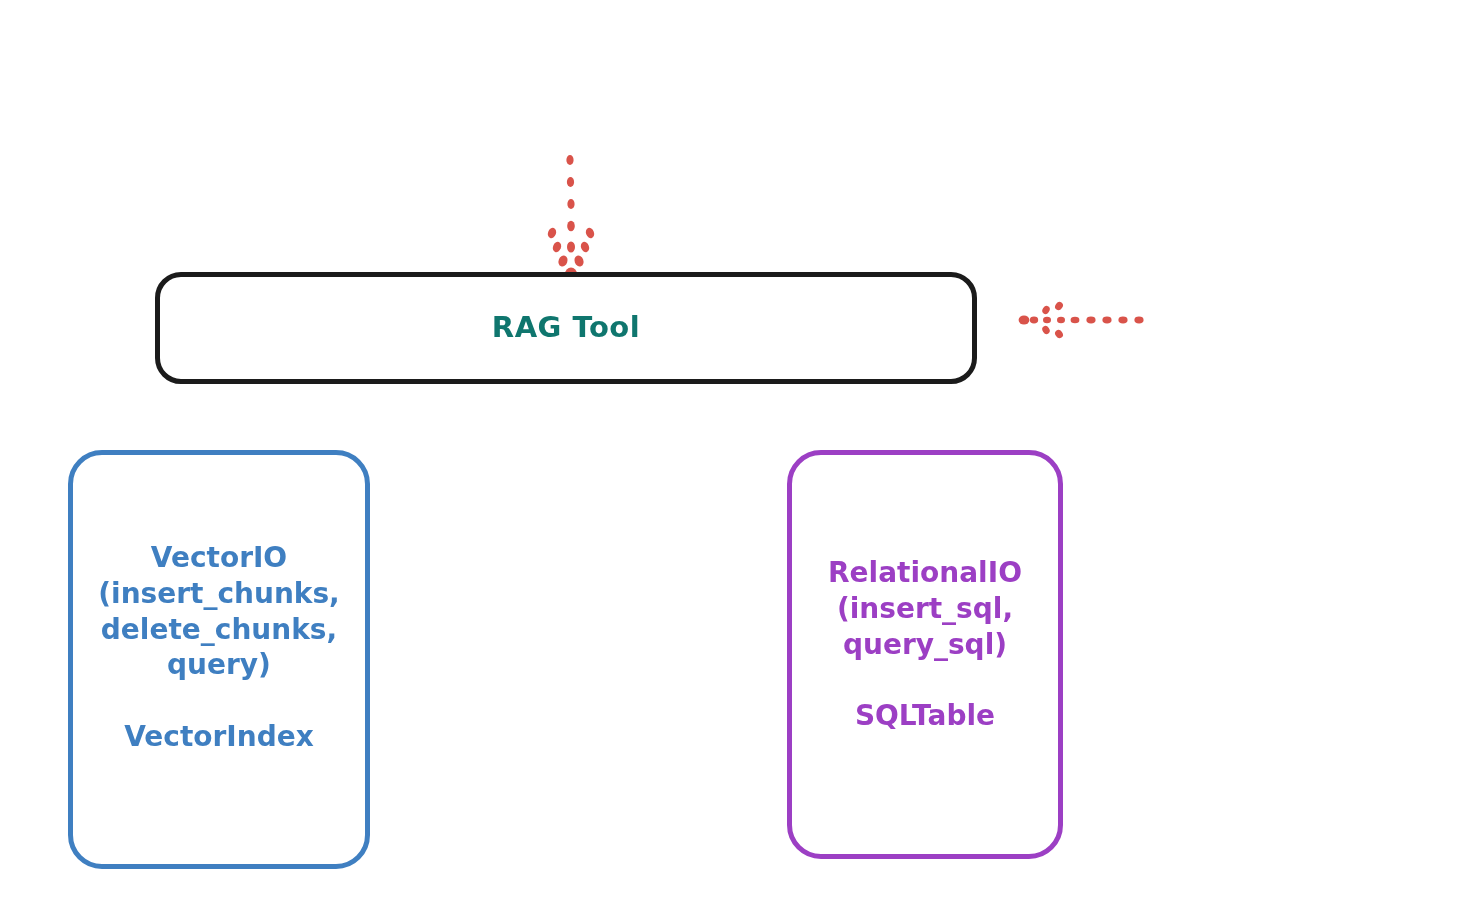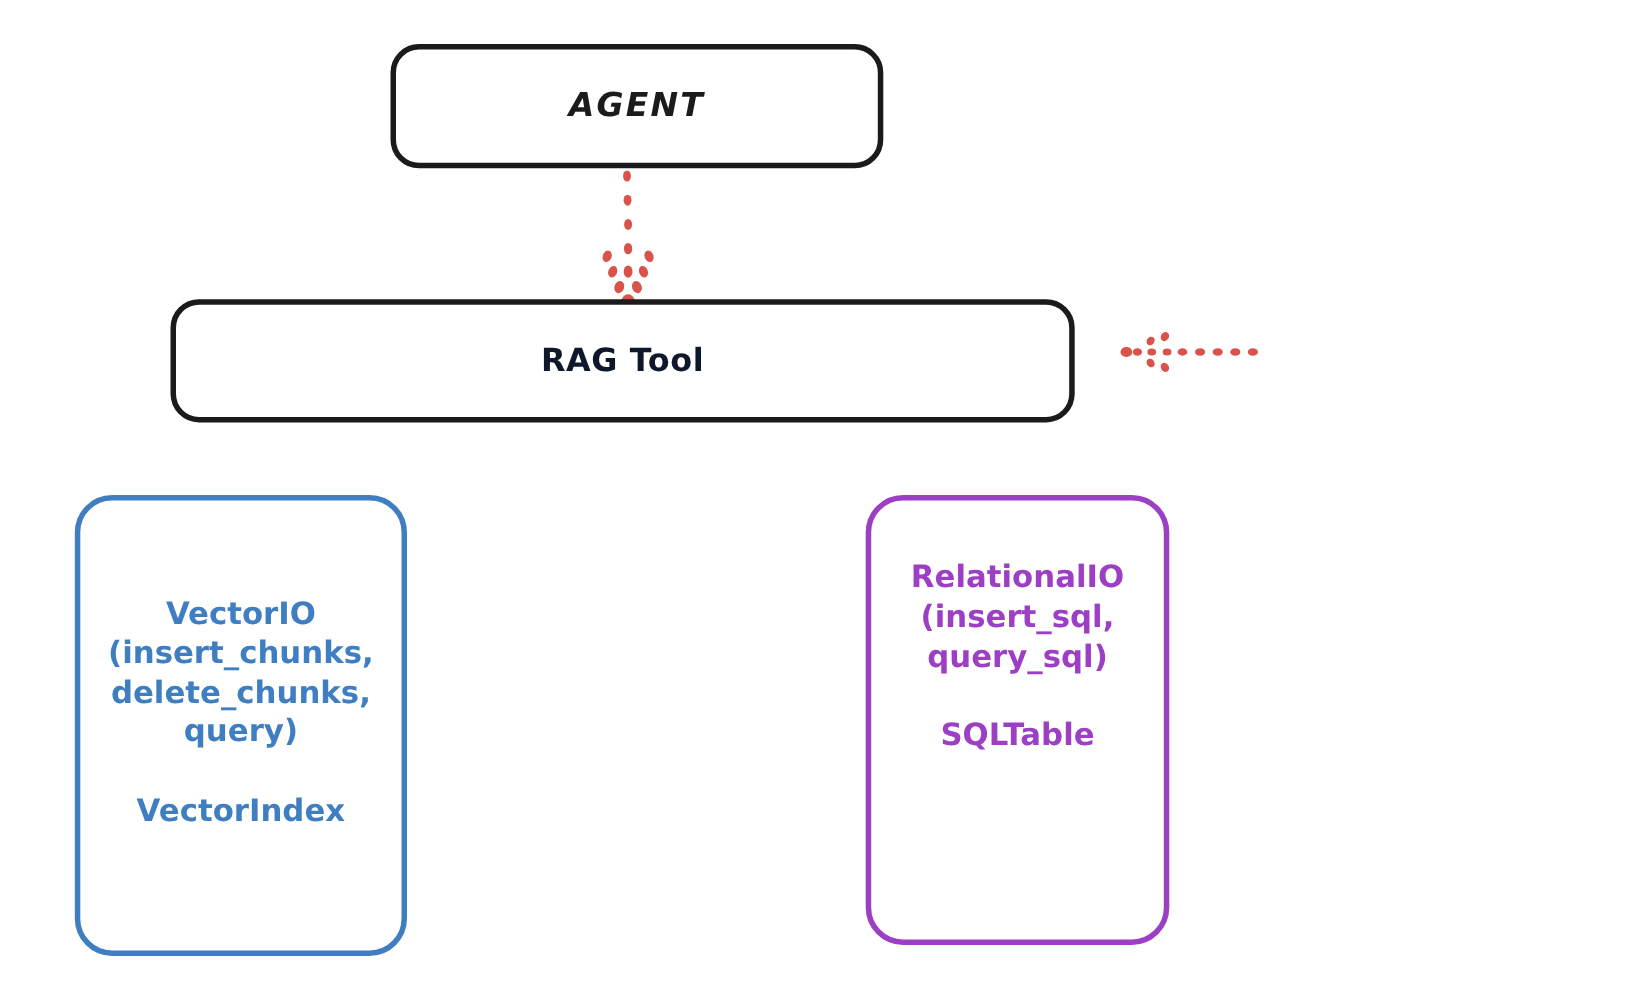--- a/index.html
+++ b/index.html
@@ -55,21 +55,21 @@
     left: 155px;
     top: 272px;
     width: 822px;
     height: 112px;
     border: 5px solid #1b1b1b;
     border-radius: 26px;
   }
   #ragtool-box .label {
     font-size: 29px;
     font-weight: 600;
-    color: #0f172a;
+    color: #0f766e;
     letter-spacing: 0.5px;
   }
 
   
   .provider {
     border-width: 5px;
     border-style: solid;
     border-radius: 34px;
     align-items: flex-start;
     justify-content: center;
@@ -98,21 +98,21 @@
   }
   #keyvalue-box .label { color: #42924b; padding-top: 100px; }
 
   #relational-box {
     left: 787px;
     top: 450px;
     width: 276px;
     height: 409px;
     border-color: #9c3fc4;
   }
-  #relational-box .label { color: #9c3fc4; padding-top: 52px; }
+  #relational-box .label { color: #9c3fc4; padding-top: 100px; }
 
   
   .connector { position: absolute; }
   #agent-to-rag { left: 515px; top: 150px; width: 110px; height: 130px; }
   #ingest-arrow  { left: 1015px; top: 290px; width: 130px; height: 60px; }
 
   
   #ingest-annotation {
     position: absolute;
     left: 1140px;
@@ -126,23 +126,20 @@
     white-space: pre-line;
     text-align: left;
     user-select: none;
   }
 </style>
 </head>
 <body>
 
 <div id="canvas">
 
-  <div class="node" id="agent-box">
-    <span class="label">AGENT</span>
-  </div>
 
   <svg class="connector" id="agent-to-rag" viewBox="0 0 110 130">
     <g fill="#d9534a">
       <ellipse cx="55" cy="10" rx="3.6" ry="5"></ellipse>
       <ellipse cx="55.5" cy="32" rx="3.6" ry="5"></ellipse>
       <ellipse cx="56" cy="54" rx="3.6" ry="5"></ellipse>
       <ellipse cx="56" cy="76" rx="3.8" ry="5.2"></ellipse>
       <ellipse cx="37" cy="83" rx="4" ry="5.4" transform="rotate(20 37 83)"></ellipse>
       <ellipse cx="75" cy="83" rx="4" ry="5.4" transform="rotate(-20 75 83)"></ellipse>
       <ellipse cx="42" cy="97" rx="4" ry="5.4" transform="rotate(20 42 97)"></ellipse>

